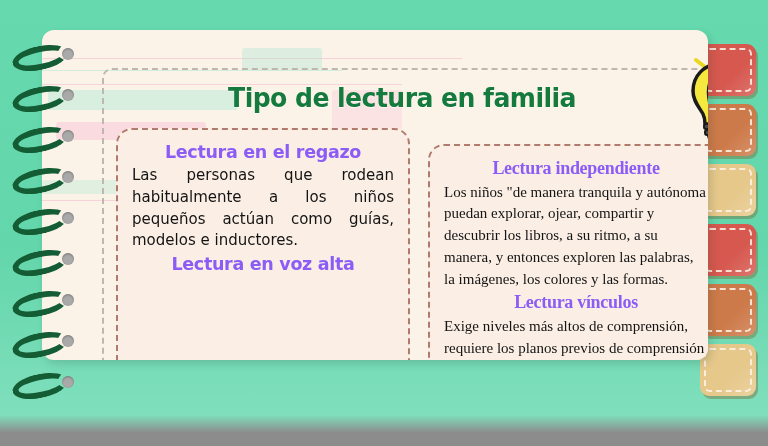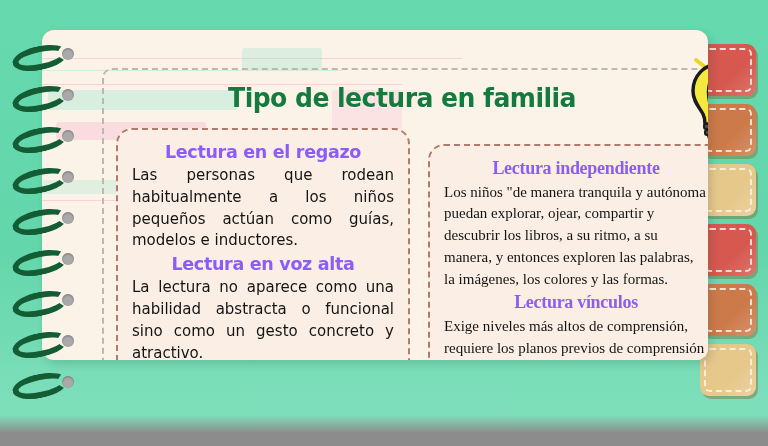--- a/index.html
+++ b/index.html
@@ -168,21 +168,20 @@
     </svg>
   </div>
 
   <div id="card-left" class="card">
     <div class="sec">
       <div class="sec-title">Lectura en el regazo</div>
       <div class="sec-body">Las personas que rodean habitualmente a los niños pequeños actúan como guías, modelos e inductores.</div>
     </div>
     <div class="sec">
       <div class="sec-title">Lectura en voz alta</div>
-      <div class="sec-body">La lectura no aparece como una habilidad abstracta o funcional sino como un gesto concreto y atractivo.</div>
     </div>
   </div>
 
   <div id="card-right" class="card">
     <div class="sec">
       <div class="sec-title">Lectura independiente</div>
       <div class="sec-body">Los niños "de manera tranquila y autónoma puedan explorar, ojear, compartir y descubrir los libros, a su ritmo, a su manera, y entonces exploren las palabras, la imágenes, los colores y las formas.</div>
     </div>
     <div class="sec">
       <div class="sec-title">Lectura vínculos</div>

